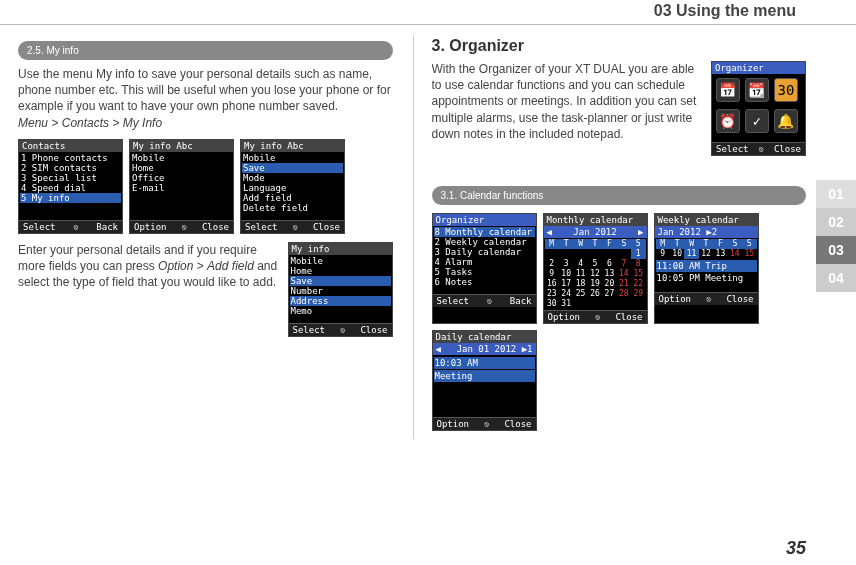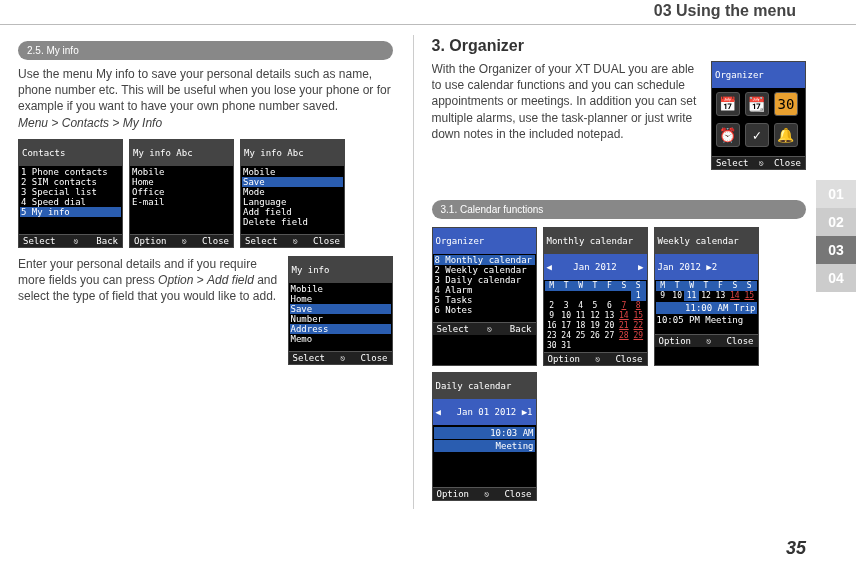--- a/index.html
+++ b/index.html
@@ -11,33 +11,33 @@
   .page { display: flex; padding: 10px 50px 0 18px; gap: 20px; }
   .col { flex: 1; min-width: 0; }
   .section-bar { background: #888; color: #fff; font-size: 10px; padding: 4px 9px; border-radius: 10px; margin: 6px 0; }
   .h3 { font-weight: bold; font-size: 16px; margin: 2px 0 6px; }
   .para { font-size: 12px; line-height: 1.35; color: #444; }
   .blue { color: #404040; font-style: italic; }
   .gt { color: #444; }
   .screens { display: flex; gap: 6px; margin: 8px 0; flex-wrap: wrap; }
   .phone { width: 110px; background: #000; color: #fff; font-family: monospace; font-size: 9px; border: 1px solid #444; }
   .phone.sm { width: 105px; }
-  .titlebar { background: #3a5dbf; color: #fff; font-size: 9px; padding: 8px 3px; white-space: nowrap; overflow: hidden; }
+  .titlebar { background: #3a5dbf; color: #fff; font-size: 9px; padding: 1px 3px; white-space: nowrap; overflow: hidden; }
   .titlebar.grey { background: #444; }
   .titlebar.arrows { display:flex; justify-content:space-between; align-items:center; }
   .body { min-height: 68px; padding: 1px; }
   .row { padding: 0 1px; white-space: nowrap; overflow: hidden; }
   .hl { background: #2a5db0; color: #fff; }
   .softkeys { display: flex; justify-content: space-between; background: #222; padding: 1px 4px; font-size: 9px; border-top: 1px solid #555; }
   .softkeys span.mid::before { content: "⎋"; font-size: 8px; }
   .calgrid { display: grid; grid-template-columns: repeat(7, 1fr); font-size: 8px; text-align: center; gap: 0; }
   .calgrid div { padding: 0; line-height: 10px; }
   .calgrid .hlc { background: #2a5db0; }
-  .calgrid .redc { color: #d44; text-decoration: underline; }
-  .daily-row { background: #2a5db0; padding: 1px; margin: 1px 0; text-align: right; }
+  .calgrid .redc { color: #d44; }
+  .daily-row { background: #2a5db0; padding: 1px; margin: 1px 0; }
   .pagen { position: absolute; right: 50px; bottom: 6px; font-size: 18px; font-style: italic; font-weight: bold; font-family: "Trebuchet MS", sans-serif; }
   .float-right { float: right; margin-left: 8px; }
   .org-icons { display:grid; grid-template-columns: repeat(3,1fr); gap:2px; padding:4px; min-height:68px; }
   .org-icons div { width:24px; height:24px; background:#333; border:1px solid #555; border-radius:3px; display:flex; align-items:center; justify-content:center; font-size:14px; }
   .divider { border-left: 1px solid #ccc; }
 </style>
 </head>
 <body>
 
 <div class="header">03 Using the menu</div>

